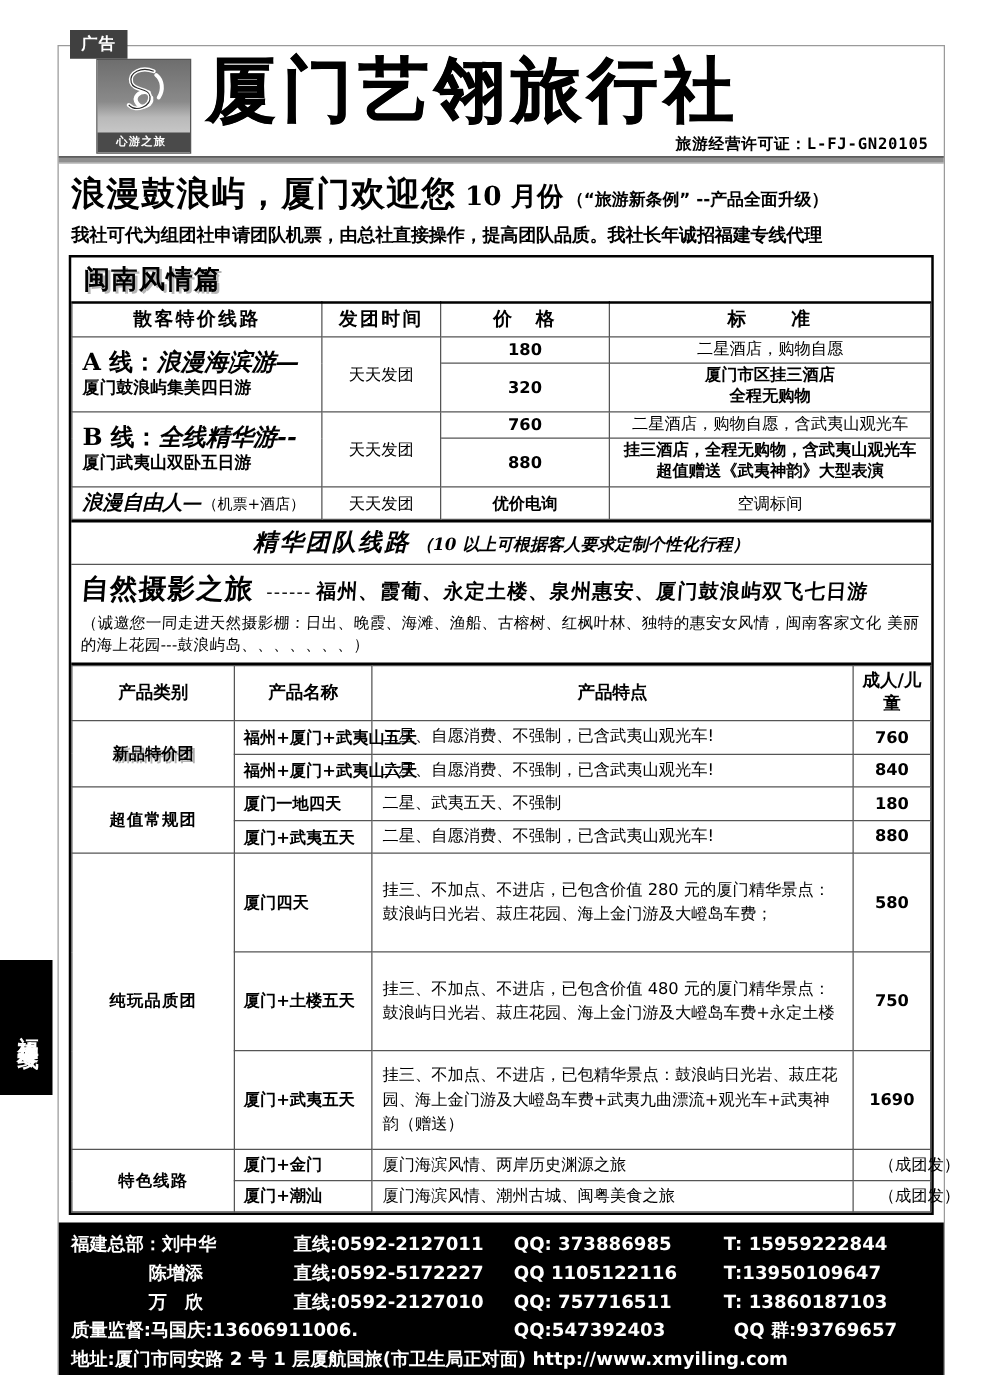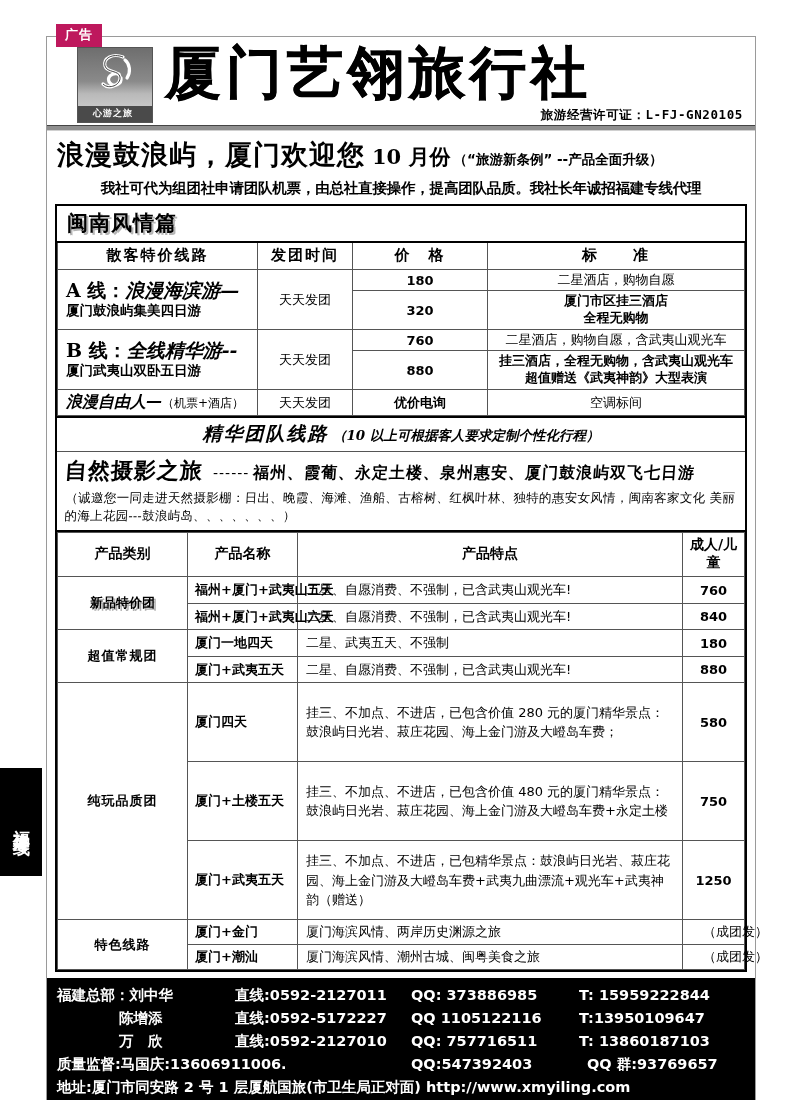--- a/index.html
+++ b/index.html
@@ -20,21 +20,21 @@
     width: 800px;
     height: 1100px;
     box-sizing: border-box;
   }
 
   
   .ad-label {
     position: absolute;
     left: 56px;
     top: 24px;
-    background: #be185d;
+    background: #404040;
     color: #fff;
     font-size: 13px;
     font-weight: bold;
     padding: 2px 9px 3px 9px;
     letter-spacing: 1px;
     z-index: 5;
     font-family: "DejaVu Sans", sans-serif;
   }
 
   
@@ -167,21 +167,20 @@
     margin-left: 3px;
     font-family: "DejaVu Sans", sans-serif;
   }
   .subline {
     font-size: 14.5px;
     font-weight: bold;
     padding: 4px 10px 6px 10px;
     letter-spacing: -0.2px;
     white-space: nowrap;
     font-family: Liberation Serif, serif;
-    text-align: center;
   }
 
   
   .inner-block {
     margin: 0 8px 6px 8px;
     border: 2px solid #000;
     box-sizing: border-box;
   }
   .section-title {
     font-size: 21px;
@@ -625,21 +624,21 @@
             <td class="pprice">580</td>
           </tr>
           <tr>
             <td class="pname">厦门+土楼五天</td>
             <td class="pfeat" style="height:72px">挂三、不加点、不进店，已包含价值 480 元的厦门精华景点：鼓浪屿日光岩、菽庄花园、海上金门游及大嶝岛车费+永定土楼</td>
             <td class="pprice">750</td>
           </tr>
           <tr>
             <td class="pname">厦门+武夷五天</td>
             <td class="pfeat" style="height:72px">挂三、不加点、不进店，已包精华景点：鼓浪屿日光岩、菽庄花园、海上金门游及大嶝岛车费+武夷九曲漂流+观光车+武夷神韵（赠送）</td>
-            <td class="pprice">1250</td>
+            <td class="pprice">1690</td>
           </tr>
 
           <tr>
             <td class="cat-plain" rowspan="2">特色线路</td>
             <td class="pname-lg">厦门+金门</td>
             <td class="pfeat-lg">厦门海滨风情、两岸历史渊源之旅</td>
             <td class="pprice-sm">（成团发）</td>
           </tr>
           <tr>
             <td class="pname-lg">厦门+潮汕</td>

